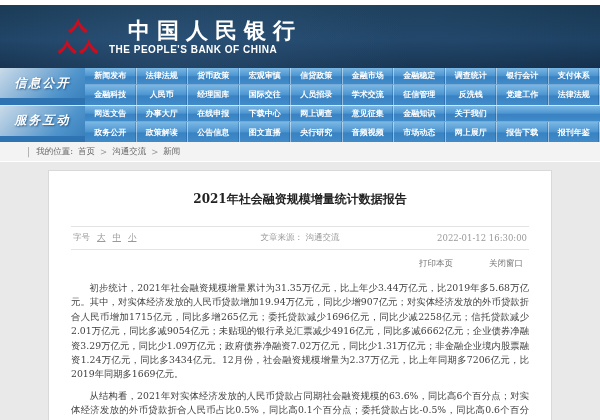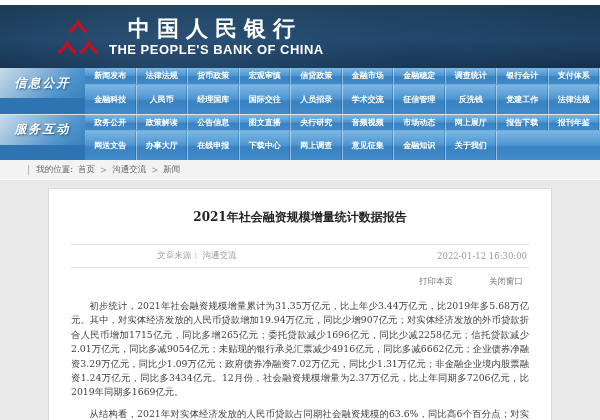--- a/index.html
+++ b/index.html
@@ -12,39 +12,39 @@
     height:63px;
     background:
       radial-gradient(circle at 28% 130%, rgba(80,130,180,.30), transparent 55%),
       radial-gradient(circle at 70% -30%, rgba(70,120,170,.18), transparent 60%),
       linear-gradient(180deg,#17364f 0%, #1c3f60 55%, #132d48 100%);
     display:flex; align-items:center; padding-left:58px;
   }
   .logo { display:flex; align-items:center; gap:11px; cursor:pointer; }
   .emblem { width:40px; height:46px; display:block; }
   .logo-cn { color:#fff; font-family:"DejaVu Serif",serif; font-size:22px; font-weight:bold; letter-spacing:7px; white-space:nowrap; line-height:1;padding-left:19px; }
-  .logo-en { color:#fff; font-size:13px; font-weight:bold; letter-spacing:.5px; margin-top:3px; white-space:nowrap; }
+  .logo-en { color:#fff; font-size:10px; font-weight:bold; letter-spacing:.5px; margin-top:3px; white-space:nowrap; }
 
   .mainnav { background:#2f74b2; }
   .nav-section { display:flex; border-bottom:1px solid #d9e6f1; }
   .nav-section:last-child { border-bottom:none; }
   .nav-label {
     width:85px; height:30px; flex:0 0 85px;
     display:flex; align-items:center; justify-content:center;
     color:#fff; font-weight:bold; font-style:italic; font-size:12px; letter-spacing:2px;
     background:linear-gradient(135deg,#c9dbe9 0%, #92b9da 35%, #4f94cb 72%, #3a80bc 100%);
     text-shadow:1px 1px 2px rgba(25,75,125,.85);
     cursor:pointer;
   }
   .nav-rows { flex:1; }
   .nav-row {
     display:flex; height:15.5px; width:515px;
     background:linear-gradient(180deg,#7ab7e4 0%, #4e96d1 48%, #3982c3 55%, #418bc9 100%);
   }
-  .nav-row + .nav-row { border-top:1px solid rgba(255,255,255,.28); height:30px; }
+  .nav-row + .nav-row { border-top:1px solid rgba(255,255,255,.28); height:21px; }
   .nav-item {
     flex:0 0 10%;
     display:flex; align-items:center; justify-content:center;
     color:#fff; font-size:8px; font-weight:bold; white-space:nowrap;
     border-right:1px solid rgba(255,255,255,.45);
     box-shadow:inset -1px 0 0 rgba(15,70,125,.28);
     cursor:pointer;
   }
 
   .breadcrumb {
@@ -140,60 +140,66 @@
           <span class="nav-item">党建工作</span>
           <span class="nav-item">法律法规</span>
         </div>
     </div>
   </div>
   <div class="nav-section">
     <div class="nav-label">服务互动</div>
     <div class="nav-rows">
       <div class="nav-row">
 
+      <span class="nav-item">网送文告</span>
+          <span class="nav-item">办事大厅</span>
+          <span class="nav-item">在线申报</span>
+          <span class="nav-item">下载中心</span>
+          <span class="nav-item">网上调查</span>
+          <span class="nav-item">意见征集</span>
+          <span class="nav-item">金融知识</span>
+          <span class="nav-item">关于我们</span>
+        </div>
+      <div class="nav-row">
+
       <span class="nav-item">政务公开</span>
           <span class="nav-item">政策解读</span>
           <span class="nav-item">公告信息</span>
           <span class="nav-item">图文直播</span>
           <span class="nav-item">央行研究</span>
           <span class="nav-item">音频视频</span>
           <span class="nav-item">市场动态</span>
           <span class="nav-item">网上展厅</span>
           <span class="nav-item">报告下载</span>
           <span class="nav-item">报刊年鉴</span>
         </div>
-      <div class="nav-row">
-
-      <span class="nav-item">网送文告</span>
-          <span class="nav-item">办事大厅</span>
-          <span class="nav-item">在线申报</span>
-          <span class="nav-item">下载中心</span>
-          <span class="nav-item">网上调查</span>
-          <span class="nav-item">意见征集</span>
-          <span class="nav-item">金融知识</span>
-          <span class="nav-item">关于我们</span>
-        </div>
     </div>
   </div>
 </nav>
 
 <div class="breadcrumb">
   <span class="bc-sep">│</span>
   <span>我的位置:</span>
   <a>首页</a>
   <span class="bc-sep">&gt;</span>
   <a>沟通交流</a>
   <span class="bc-sep">&gt;</span>
   <span>新闻</span>
 </div>
 
 <main class="content">
   <h1 class="title">2021年社会融资规模增量统计数据报告</h1>
 
   <div class="meta-row">
+    <div class="meta-left">
+      <span>字号</span>
+      <a>大</a>
+      <a>中</a>
+      <a>小</a>
+    </div>
     <div class="meta-center">
       <span>文章来源：</span>
       <span>沟通交流</span>
     </div>
     <div class="meta-right">2022-01-12 16:30:00</div>
   </div>
 
   <div class="action-row">
     <a>打印本页</a>
     <a>关闭窗口</a>

